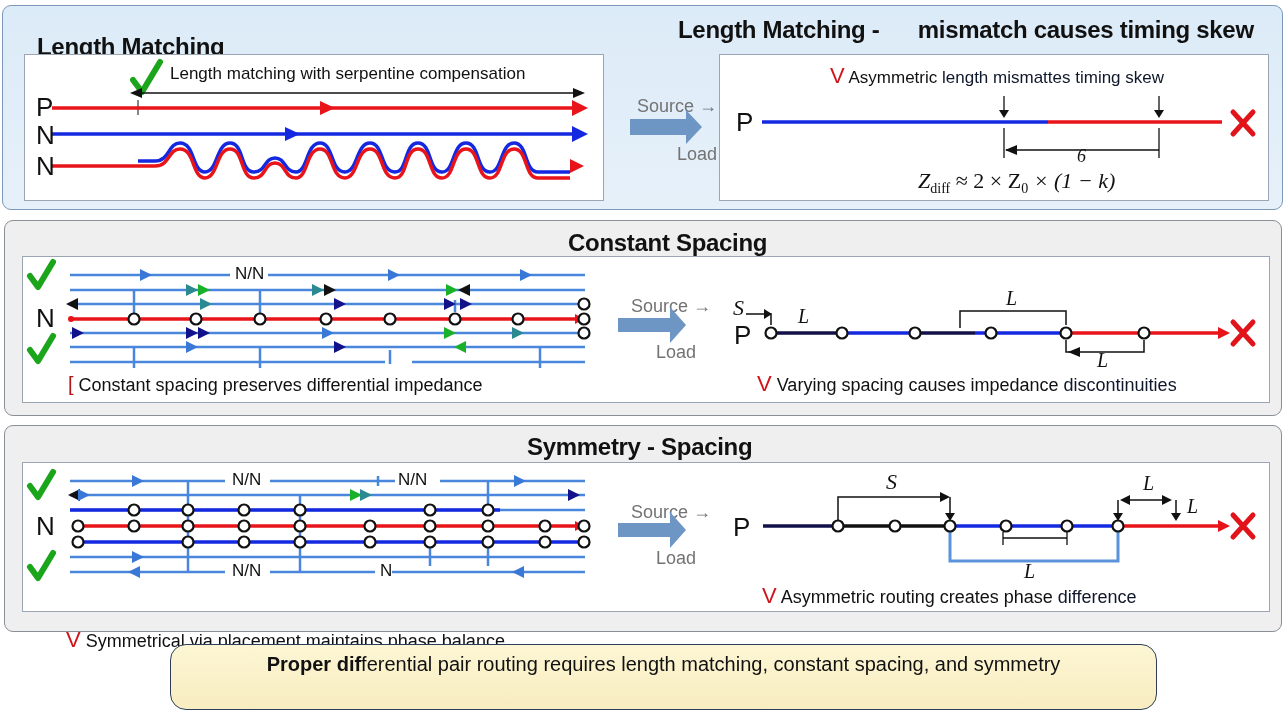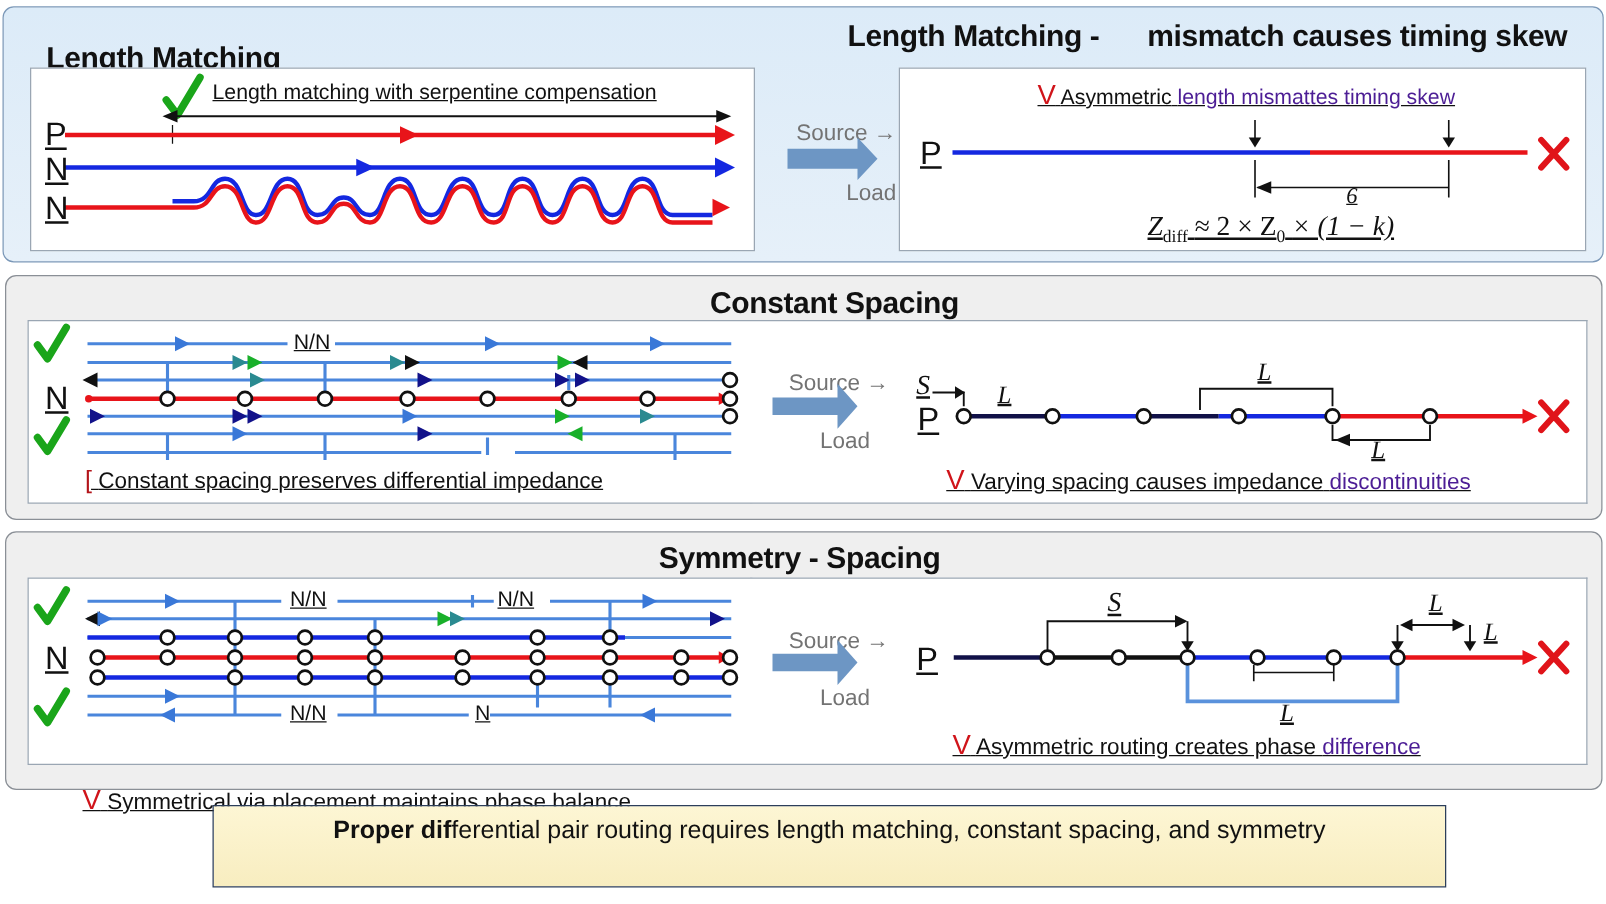--- a/index.html
+++ b/index.html
@@ -3,27 +3,27 @@
 <meta charset="utf-8">
 <style>
   html,body{margin:0;padding:0;}
   body{width:1285px;height:723px;background:#ffffff;position:relative;overflow:hidden;font-family:"Liberation Sans",sans-serif;}
   .panel{position:absolute;border:1.5px solid #8a8f96;border-radius:9px;box-sizing:border-box;}
   .panel.blue{background:linear-gradient(#dcebf8,#e6f0f9);border-color:#7b98b8;}
   .panel.grey{background:#efefef;}
   .title{position:absolute;font-weight:bold;font-size:24px;color:#111;white-space:nowrap;letter-spacing:-0.3px;}
   .box{position:absolute;background:#fff;border:1.5px solid #9aa6b3;box-sizing:border-box;}
   svg{position:absolute;left:0;top:0;overflow:visible;}
-  .lbl{position:absolute;font-size:17px;color:#111;white-space:nowrap;text-decoration:underline;}
+  .lbl{position:absolute;font-size:17px;color:#111;white-space:nowrap;}
   .big{font-size:26px;}
   .sl{position:absolute;text-align:right;font-size:18px;color:#737373;}
-  .red{color:#4c1d95;}
+  .red{color:#0f172a;}
   .vmark{color:#d0141a;font-size:22px;}
   .italic{font-style:italic;font-family:"Liberation Serif",serif;}
-  .summary{position:absolute;left:170px;top:644px;width:987px;height:66px;box-sizing:border-box;border:1.5px solid #2c3e5a;border-radius:0;background:linear-gradient(#fdf6d4,#f8edc0);text-align:center;font-size:20px;color:#111;line-height:28px;padding-top:5px;}
+  .summary{position:absolute;left:170px;top:644px;width:987px;height:66px;box-sizing:border-box;border:1.5px solid #2c3e5a;border-radius:16px;background:linear-gradient(#fdf6d4,#f8edc0);text-align:center;font-size:20px;color:#111;line-height:28px;padding-top:5px;}
 </style>
 </head>
 <body>
 
 <div class="panel blue" style="left:2px;top:5px;width:1281px;height:205px;"></div>
 <div class="title" style="left:37px;top:16px;margin-top:17px;">Length Matching</div>
 <div class="title" style="left:678px;top:16px;white-space:pre;">Length Matching -      mismatch causes timing skew</div>
 
 <div class="box" style="left:24px;top:54px;width:580px;height:147px;"></div>
 <div class="box" style="left:719px;top:54px;width:550px;height:147px;"></div>

